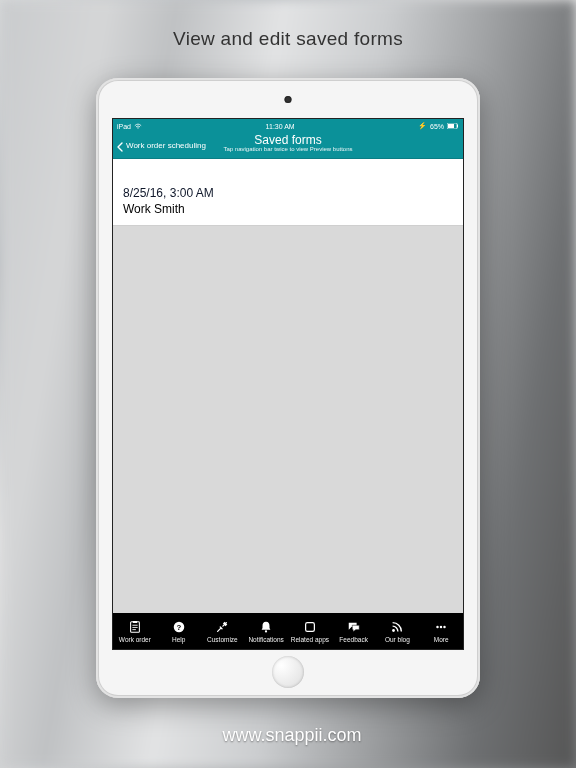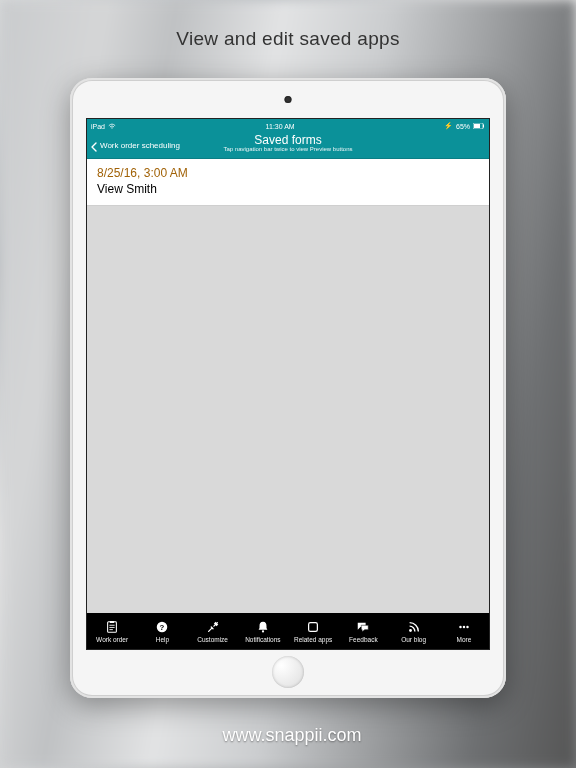--- a/index.html
+++ b/index.html
@@ -19,21 +19,21 @@
     letter-spacing: 0.3px;
   }
   .footer-text {
     position: absolute; bottom: 22px; left: 8px; right: 0;
     text-align: center; color: #fff; font-size: 18px; font-weight: 300;
     text-shadow: 0 1px 2px rgba(0,0,0,0.4);
   }
   .tablet {
     position: absolute;
     top: 78px; left: 50%; transform: translateX(-50%);
-    width: 436px; height: 620px;
+    width: 384px; height: 620px;
     background: #f5f5f5;
     border-radius: 22px;
     box-shadow: 0 8px 28px rgba(0,0,0,0.35), inset 0 0 0 2px #e3e3e3, inset 0 0 0 3px #cfcfcf;
     padding: 40px 16px 48px 16px;
   }
   .camera {
     position: absolute; top: 18px; left: 50%; transform: translateX(-50%);
     width: 7px; height: 7px; background: #333; border-radius: 50%;
     box-shadow: inset 0 0 2px #000;
   }
@@ -73,41 +73,41 @@
     position: absolute; left: 50%; top: 2px; transform: translateX(-50%);
     text-align: center;
   }
   .nav-title { font-size: 12px; font-weight: 500; line-height: 10px;}
   .nav-sub { font-size: 6px; opacity: .9; line-height: 8px;}
   .content { background: #d9d9d9; height: calc(100% - 14px - 26px - 36px); overflow: hidden;}
   .list-item {
     background: #fff; padding: 6px 10px 8px 10px;
     border-bottom: 1px solid #cfcfcf;
   }
-  .li-primary { font-size: 12px; color: #a16207; line-height: 16px;}
+  .li-primary { font-size: 12px; color: #0f172a; line-height: 16px; margin-top: 20px;}
   .li-secondary { font-size: 12px; color: #000; line-height: 16px;}
   .tab-bar {
     position: absolute; bottom: 0; left: 0; right: 0;
     height: 36px; background: #000; display: flex;
   }
   .tab {
     flex: 1; color: #fff; display: flex; flex-direction: column;
     align-items: center; justify-content: center; gap: 1px;
     cursor: pointer;
   }
   .tab-icon { width: 16px; height: 16px; display:flex; align-items:center; justify-content:center;}
   .tab-label { font-size: 6.5px; color: #eee; white-space: nowrap;}
   svg { display:block; }
 </style>
 </head>
 <body>
 
 <div class="bg-blur"></div>
 
-<div class="hero-text">View and edit saved apps</div>
+<div class="hero-text">View and edit saved forms</div>
 
 <div class="tablet">
   <div class="camera"></div>
   <div class="screen">
 
     <div class="status-bar">
       <div class="status-left">
         <span>iPad</span>
         <span>
           <svg width="8" height="7" viewBox="0 0 10 8">
@@ -140,21 +140,21 @@
       </div>
       <div class="nav-center">
         <div class="nav-title">Saved forms</div>
         <div class="nav-sub">Tap navigation bar twice to view Preview buttons</div>
       </div>
     </div>
 
     <div class="content">
       <div class="list-item">
         <div class="li-primary">8/25/16, 3:00 AM</div>
-        <div class="li-secondary">View Smith</div>
+        <div class="li-secondary">Work Smith</div>
       </div>
     </div>
 
     <div class="tab-bar">
       <div class="tab">
         <span class="tab-icon">
           <svg width="14" height="14" viewBox="0 0 16 16">
               <rect x="3" y="2" width="10" height="12" rx="1" fill="none" stroke="#fff" stroke-width="1.2"></rect>
               <rect x="5.5" y="1" width="5" height="2.5" rx="0.5" fill="#fff"></rect>
               <line x1="5" y1="6" x2="11" y2="6" stroke="#fff" stroke-width="1"></line>

